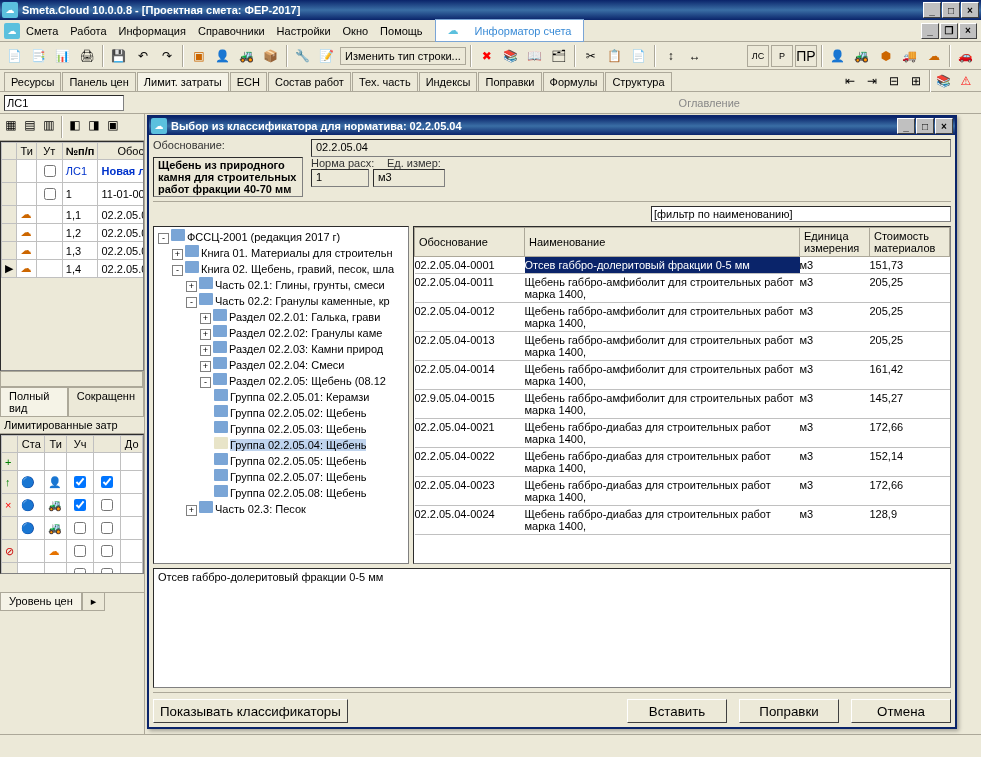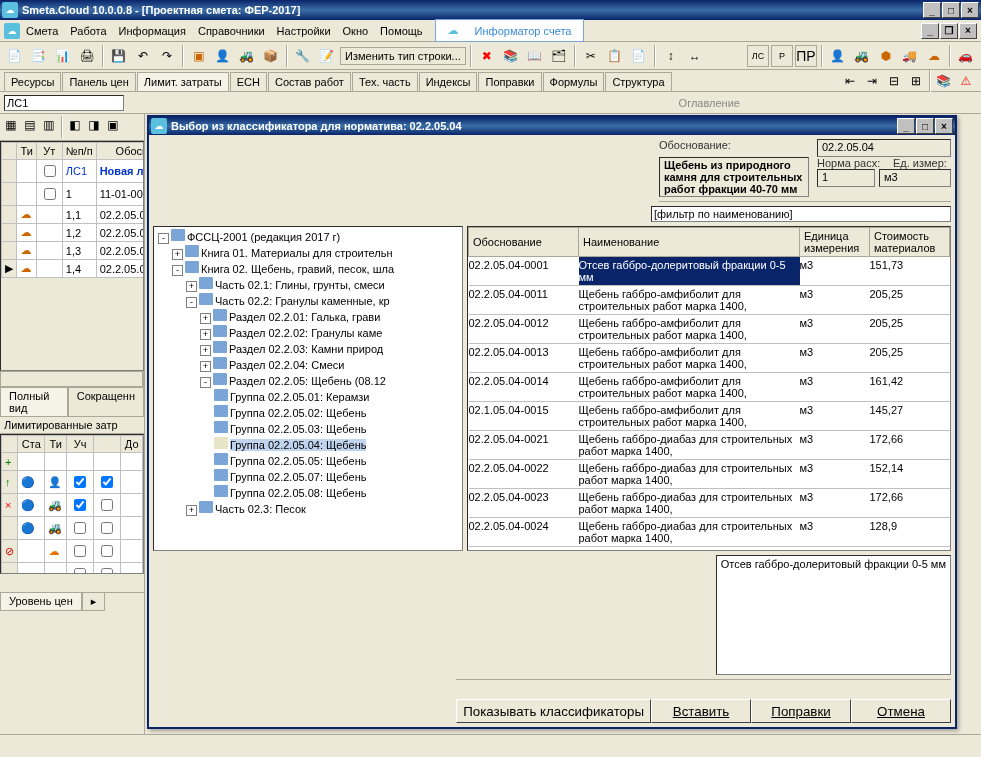--- a/index.html
+++ b/index.html
@@ -20,40 +20,40 @@
   .tab.active { background: #f5f3e7; font-weight: normal;}
   .tabrow .disabled { color: #888; margin-top: 45px; }
   .row2 { display: flex; height: 22px; align-items: center; border-bottom: 1px solid #aca899; padding-left:4px;}
   input[type=text] { border: 1px inset #808080; font-size: 11px; padding: 1px 2px; background:#fff;}
   .main { position: relative; height: 620px; }
   .leftpane { width: 145px; position:absolute; left:0; top:0; bottom:0; background:#ece9d8; border-right:1px solid #aca899; }
   .smallicons { display:flex; gap:1px; padding:2px; border-bottom:1px solid #aca899;}
   .smallicons .tbtn{width:18px;height:18px;}
   .dialog { position: absolute; left: 147px; top: 1px; width: 810px; height: 614px; border: 2px solid #0a246a; background: #ece9d8; box-shadow: 2px 2px 4px rgba(0,0,0,0.3); z-index: 100;}
   .dialog .titlebar { height: 18px; }
-  .dlg-body { padding: 4px; display:flex; flex-direction:column; height: calc(100% - 18px); align-items: flex-end;}
+  .dlg-body { padding: 4px; display:flex; flex-direction:column; height: calc(100% - 18px);}
   .dlg-top { display: grid; grid-template-columns: 150px 1fr; gap: 0 8px; border-bottom: 1px solid #aca899; padding-bottom: 4px; margin-bottom: 4px;}
   .dlg-top .lbl { color: #333; }
   .dlg-top .val { border: 1px inset #808080; background: #ece9d8; padding: 1px 4px; height: 18px; overflow:hidden;}
   .filterbox { text-align: right; padding-bottom: 4px; }
   .filterbox input { width: 300px;}
   .dlg-mid { flex: 1; display: flex; gap: 4px; min-height: 0;}
-  .treewrap { width: 310px; border: 1px inset #808080; background: #fff; overflow: auto; font-size: 11px; padding: 2px;}
+  .treewrap { width: 256px; border: 1px inset #808080; background: #fff; overflow: auto; font-size: 11px; padding: 2px;}
   .tree ul { list-style: none; margin: 0; padding-left: 14px;}
   .tree li { white-space: nowrap; line-height: 16px;}
   .tree .exp { display:inline-block; width:11px; height:11px; border:1px solid #808080; text-align:center; line-height:9px; font-size:9px; margin-right:2px; background:#fff;}
   .tree .ico { display:inline-block; width:14px; height:12px; background:#7aa5d6; border-radius:1px; margin-right:2px;}
   .tree .sel { background:#c0d4ee;}
   .tablewrap { flex: 1; border: 1px inset #808080; background: #fff; overflow: auto;}
   table.dgrid { border-collapse: collapse; width: 100%;}
   .dgrid th { background: #ece9d8; border: 1px solid #aca899; padding: 2px 4px; font-weight: normal; text-align: left; position: sticky; top:0;}
   .dgrid td { border-bottom: 1px solid #c0c0c0; padding: 2px 0; vertical-align: top;}
   .dgrid tr.sel td:nth-child(2) { background:#0a246a; color:#fff;}
   .descbox { border: 1px inset #808080; background: #fff; height: 120px; margin-top: 4px; padding: 2px 4px; overflow:auto;}
-  .footer { display: flex; align-items: center; gap: 0; padding-top: 19px; border-top: 1px solid #aca899; margin-top:4px;text-decoration:underline;}
+  .footer { display: flex; align-items: center; gap: 12px; padding-top: 6px; border-top: 1px solid #aca899; margin-top:4px;}
   .footer button { min-width: 100px; height: 24px; background: #ece9d8; border: 1px solid #404040; border-top-color:#fff; border-left-color:#fff;}
   .footer .classif { flex: 1; }
   .footer .classif button { min-width: 170px;}
   .status { height: 22px; background:#ece9d8; border-top:1px solid #aca899;}
   .leftgrid { font-size:11px; }
   .leftgrid table{border-collapse:collapse;background:#fff;width:100%;}
   .leftgrid th,.leftgrid td{border:1px solid #c0c0c0;padding:2px 3px;white-space:nowrap;}
   .leftgrid th{background:#ece9d8;font-weight:normal;}
   .rowhdr{background:#ece9d8;width:14px;}
   .blue{color:#0033cc;}
@@ -180,21 +180,21 @@
       <span class="tbtn">◨</span>
       <span class="tbtn">▣</span>
     </div>
     <div class="leftgrid" style="height:230px;overflow:hidden;border:1px inset #808080;">
       <table>
         <tbody>
             <tr>
           <th class="rowhdr"></th>
           <th>Ти</th>
           <th>Ут</th>
-          <th style="font-weight:normal;">№п/п</th>
+          <th style="font-weight:bold;">№п/п</th>
           <th>Обоснова</th>
         </tr>
         <tr>
               <td class="rowhdr"></td>
               <td></td>
               <td><input type="checkbox" class="chk" style=""></td>
               <td class="blue">ЛС1</td>
               <td class="blue" style="font-weight:bold;">Новая локальн</td>
             </tr>
         <tr>
@@ -434,21 +434,21 @@
                   <td>м3</td>
                   <td>205,25</td>
                 </tr>
                 <tr>
                   <td>02.2.05.04-0014</td>
                   <td>Щебень габбро-амфиболит для строительных работ марка 1400,</td>
                   <td>м3</td>
                   <td>161,42</td>
                 </tr>
                 <tr>
-                  <td>02.1.05.04-0015</td>
+                  <td>02.9.05.04-0015</td>
                   <td>Щебень габбро-амфиболит для строительных работ марка 1400,</td>
                   <td>м3</td>
                   <td>145,27</td>
                 </tr>
                 <tr>
                   <td>02.2.05.04-0021</td>
                   <td>Щебень габбро-диабаз для строительных работ марка 1400,</td>
                   <td>м3</td>
                   <td>172,66</td>
                 </tr>

